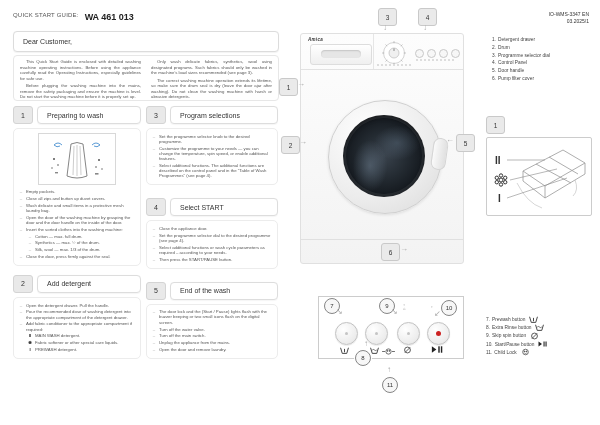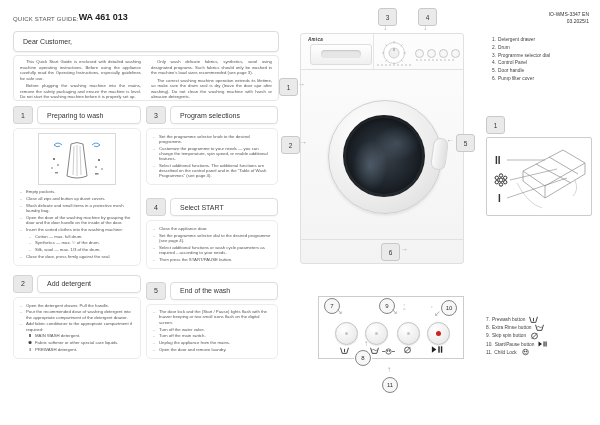--- a/index.html
+++ b/index.html
@@ -1,20 +1,20 @@
 <!DOCTYPE html>
 <html><head>
 <meta charset="utf-8">
 <style>
   html,body{margin:0;padding:0;background:#ffffff;}
   .page{position:relative;width:600px;height:425px;background:#fff;overflow:hidden;
         font-family:"Liberation Sans", sans-serif;color:#444;}
 
   
-  .hdr-left{position:absolute;left:13px;top:12px;display:flex;align-items:flex-end;gap:0;}
+  .hdr-left{position:absolute;left:13px;top:12px;display:flex;align-items:flex-start;gap:6px;}
   .hdr-prefix{font-size:6px;color:#555;letter-spacing:.2px;}
   .hdr-model{font-size:9px;color:#222;font-weight:600;}
   .hdr-right{position:absolute;right:11px;top:11px;text-align:right;font-size:5px;line-height:7px;color:#333;}
 
   
   .intro-title-box{position:absolute;left:13px;top:31px;width:264px;height:19px;border:1px solid #dcdcdc;
         border-radius:4px;background:#fff;box-shadow:0 .5px 1px rgba(0,0,0,.05);display:flex;align-items:center;}
   .intro-title{font-size:7px;color:#333;padding-left:9px;}
   .intro-body{position:absolute;left:13px;top:55px;width:252px;height:38px;border:1px solid #e7e7e7;
         border-radius:4px;padding:3px 6px;display:flex;gap:10px;}

